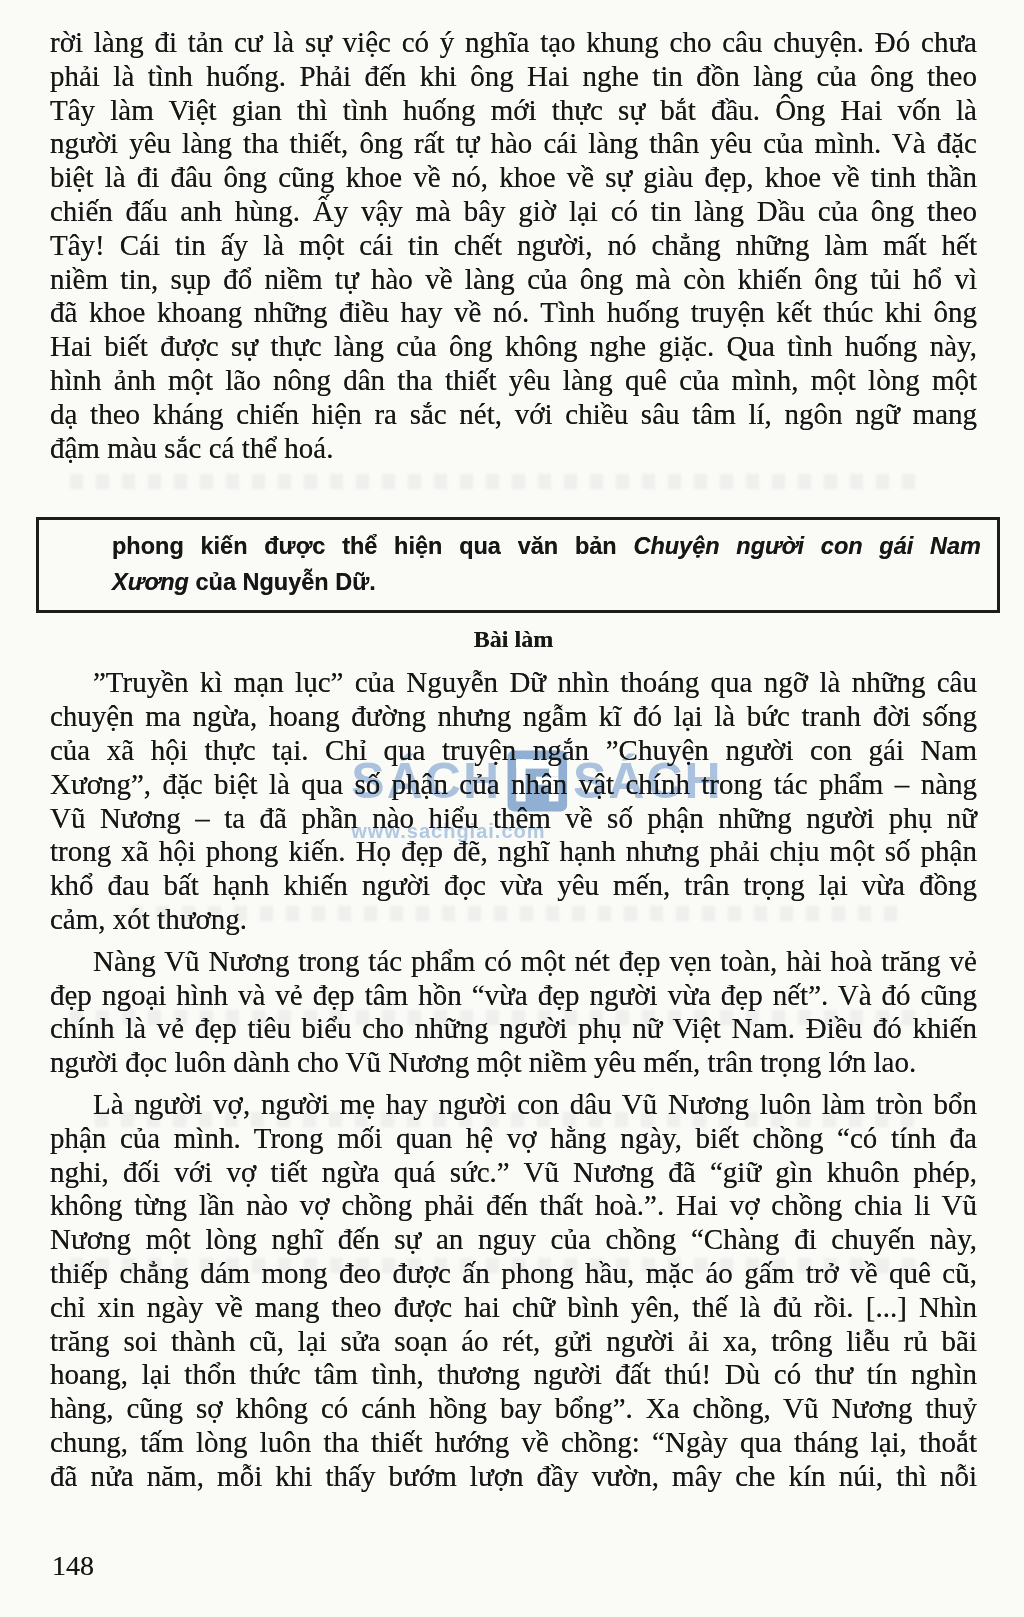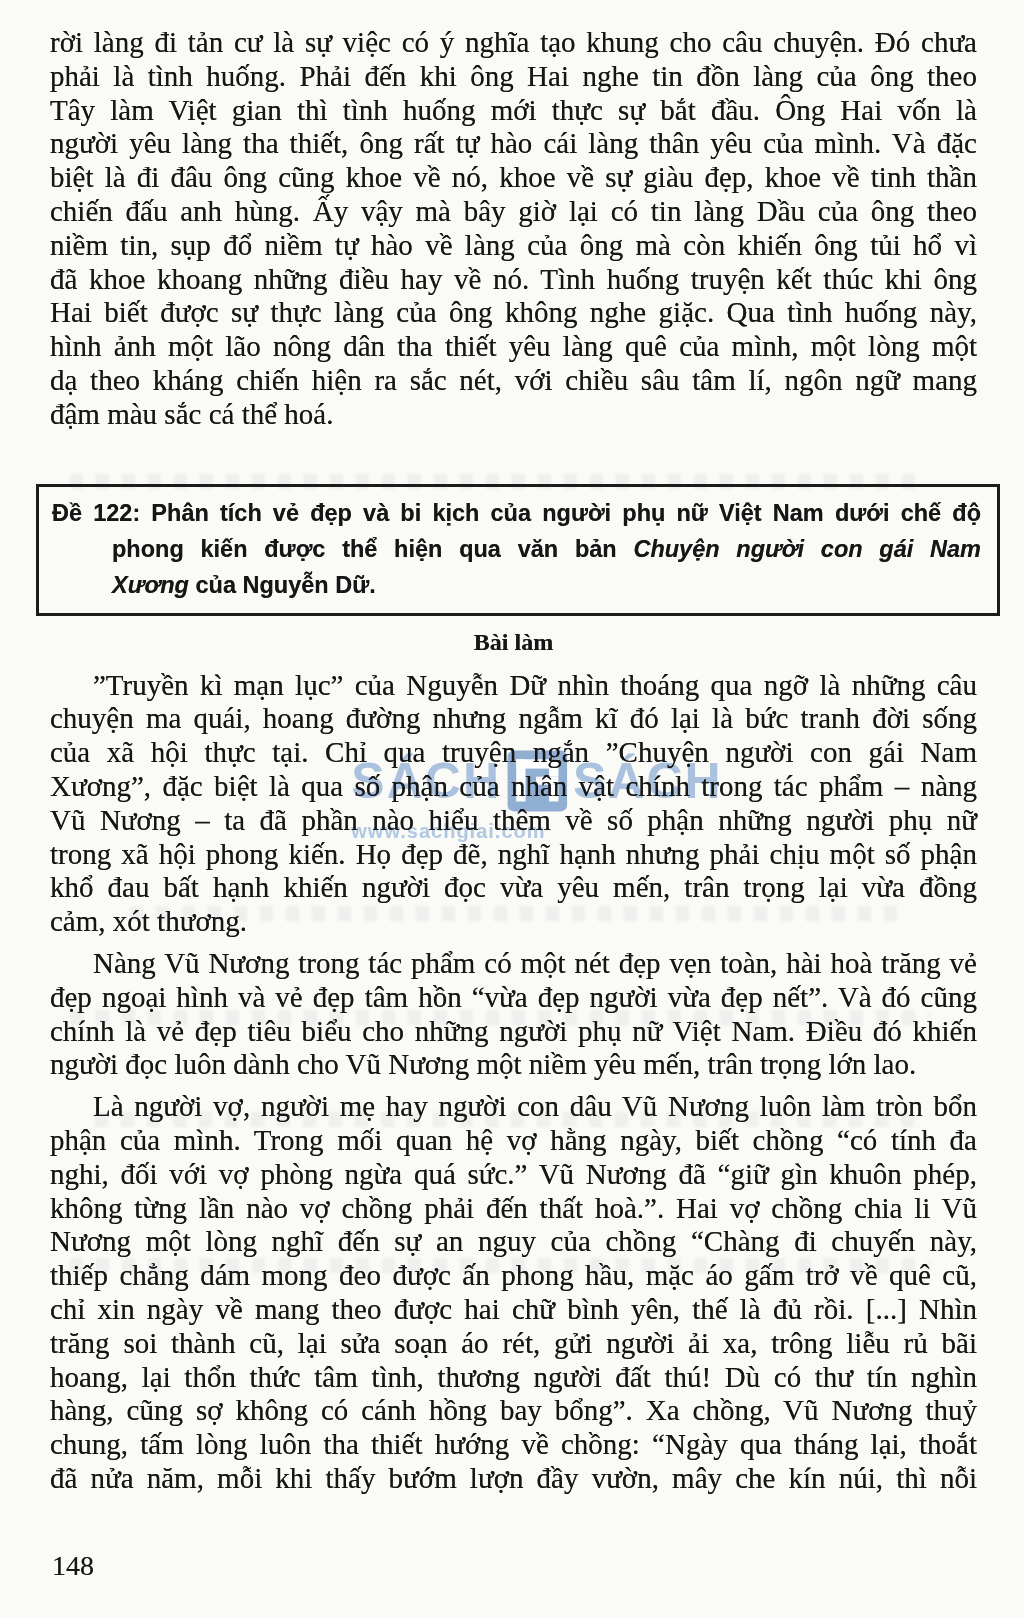--- a/index.html
+++ b/index.html
@@ -117,57 +117,57 @@
   <div class="bleed" style="top:1258px;left:70px;width:860px"></div>
 
   <div class="content">
     <div class="para" id="continuation">
         <div class="line j">rời làng đi tản cư là sự việc có ý nghĩa tạo khung cho câu chuyện. Đó chưa</div>
         <div class="line j">phải là tình huống. Phải đến khi ông Hai nghe tin đồn làng của ông theo</div>
         <div class="line j">Tây làm Việt gian thì tình huống mới thực sự bắt đầu. Ông Hai vốn là</div>
         <div class="line j">người yêu làng tha thiết, ông rất tự hào cái làng thân yêu của mình. Và đặc</div>
         <div class="line j">biệt là đi đâu ông cũng khoe về nó, khoe về sự giàu đẹp, khoe về tinh thần</div>
         <div class="line j">chiến đấu anh hùng. Ấy vậy mà bây giờ lại có tin làng Dầu của ông theo</div>
+        <div class="line j">Tây! Cái tin ấy là một cái tin chết người, nó chẳng những làm mất hết</div>
         <div class="line j">niềm tin, sụp đổ niềm tự hào về làng của ông mà còn khiến ông tủi hổ vì</div>
         <div class="line j">đã khoe khoang những điều hay về nó. Tình huống truyện kết thúc khi ông</div>
         <div class="line j">Hai biết được sự thực làng của ông không nghe giặc. Qua tình huống này,</div>
         <div class="line j">hình ảnh một lão nông dân tha thiết yêu làng quê của mình, một lòng một</div>
         <div class="line j">dạ theo kháng chiến hiện ra sắc nét, với chiều sâu tâm lí, ngôn ngữ mang</div>
         <div class="line">đậm màu sắc cá thể hoá.</div>
       </div>
 
     <div class="problem-box" id="problem-box">
-        <div class="bline j"><span>Đề 122: Phân tích vẻ đẹp và bi kịch của người phụ nữ Việt Nam dưới chế độ</span></div>
         <div class="bline j ind"><span>phong kiến được thể hiện qua văn bản </span><i>Chuyện người con gái Nam</i></div>
         <div class="bline ind"><i>Xương</i><span> của Nguyễn Dữ.</span></div>
       </div>
 
     <div class="essay-heading">Bài làm</div>
 
     <div id="essay-paragraphs">
         <div class="para">
           <div class="line j ind">”Truyền kì mạn lục” của Nguyễn Dữ nhìn thoáng qua ngỡ là những câu</div>
-          <div class="line j">chuyện ma quái, hoang đường nhưng ngẫm kĩ đó lại là bức tranh đời sống</div>
+          <div class="line j">chuyện ma ngừa, hoang đường nhưng ngẫm kĩ đó lại là bức tranh đời sống</div>
           <div class="line j">của xã hội thực tại. Chỉ qua truyện ngắn ”Chuyện người con gái Nam</div>
           <div class="line j">Xương”, đặc biệt là qua số phận của nhân vật chính trong tác phẩm – nàng</div>
           <div class="line j">Vũ Nương – ta đã phần nào hiểu thêm về số phận những người phụ nữ</div>
           <div class="line j">trong xã hội phong kiến. Họ đẹp đẽ, nghĩ hạnh nhưng phải chịu một số phận</div>
           <div class="line j">khổ đau bất hạnh khiến người đọc vừa yêu mến, trân trọng lại vừa đồng</div>
           <div class="line">cảm, xót thương.</div>
         </div>
         <div class="para">
           <div class="line j ind">Nàng Vũ Nương trong tác phẩm có một nét đẹp vẹn toàn, hài hoà trăng vẻ</div>
           <div class="line j">đẹp ngoại hình và vẻ đẹp tâm hồn “vừa đẹp người vừa đẹp nết”. Và đó cũng</div>
           <div class="line j">chính là vẻ đẹp tiêu biểu cho những người phụ nữ Việt Nam. Điều đó khiến</div>
           <div class="line">người đọc luôn dành cho Vũ Nương một niềm yêu mến, trân trọng lớn lao.</div>
         </div>
         <div class="para">
           <div class="line j ind">Là người vợ, người mẹ hay người con dâu Vũ Nương luôn làm tròn bổn</div>
           <div class="line j">phận của mình. Trong mối quan hệ vợ hằng ngày, biết chồng “có tính đa</div>
-          <div class="line j">nghi, đối với vợ phòng ngừa quá sức.” Vũ Nương đã “giữ gìn khuôn phép,</div>
+          <div class="line j">nghi, đối với vợ tiết ngừa quá sức.” Vũ Nương đã “giữ gìn khuôn phép,</div>
           <div class="line j">không từng lần nào vợ chồng phải đến thất hoà.”. Hai vợ chồng chia li Vũ</div>
           <div class="line j">Nương một lòng nghĩ đến sự an nguy của chồng “Chàng đi chuyến này,</div>
           <div class="line j">thiếp chẳng dám mong đeo được ấn phong hầu, mặc áo gấm trở về quê cũ,</div>
           <div class="line j">chỉ xin ngày về mang theo được hai chữ bình yên, thế là đủ rồi. [...] Nhìn</div>
           <div class="line j">trăng soi thành cũ, lại sửa soạn áo rét, gửi người ải xa, trông liễu rủ bãi</div>
           <div class="line j">hoang, lại thổn thức tâm tình, thương người đất thú! Dù có thư tín nghìn</div>
           <div class="line j">hàng, cũng sợ không có cánh hồng bay bổng”. Xa chồng, Vũ Nương thuỷ</div>
           <div class="line j">chung, tấm lòng luôn tha thiết hướng về chồng: “Ngày qua tháng lại, thoắt</div>
           <div class="line j">đã nửa năm, mỗi khi thấy bướm lượn đầy vườn, mây che kín núi, thì nỗi</div>
         </div>

